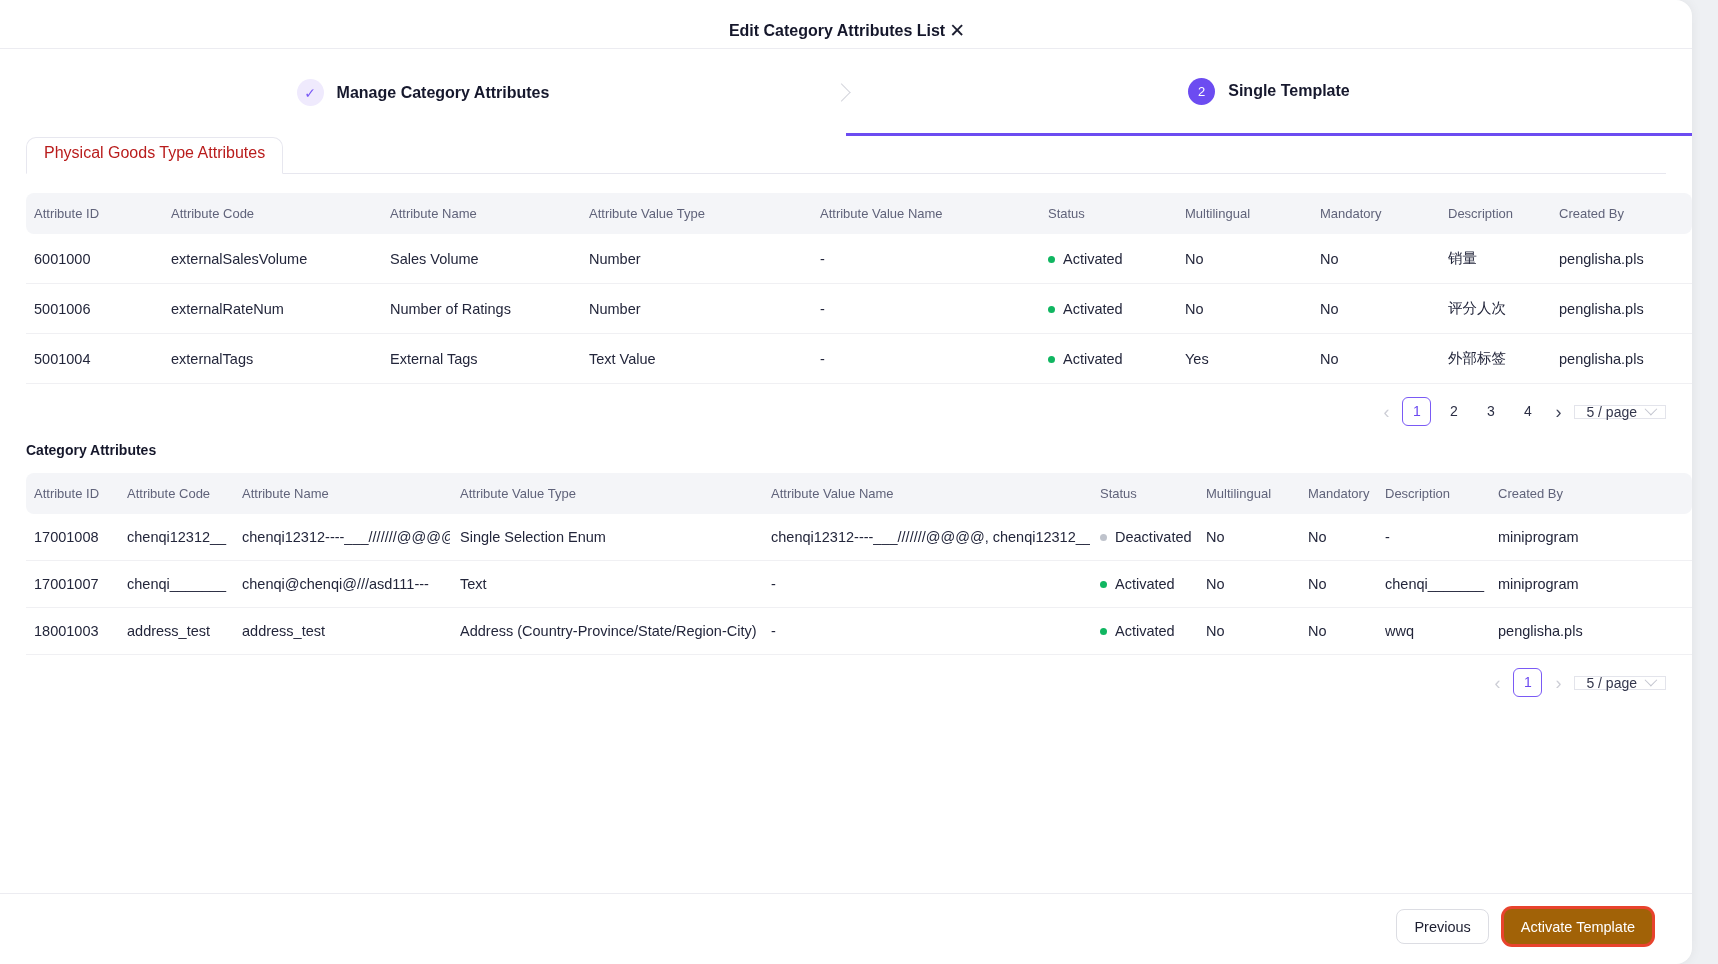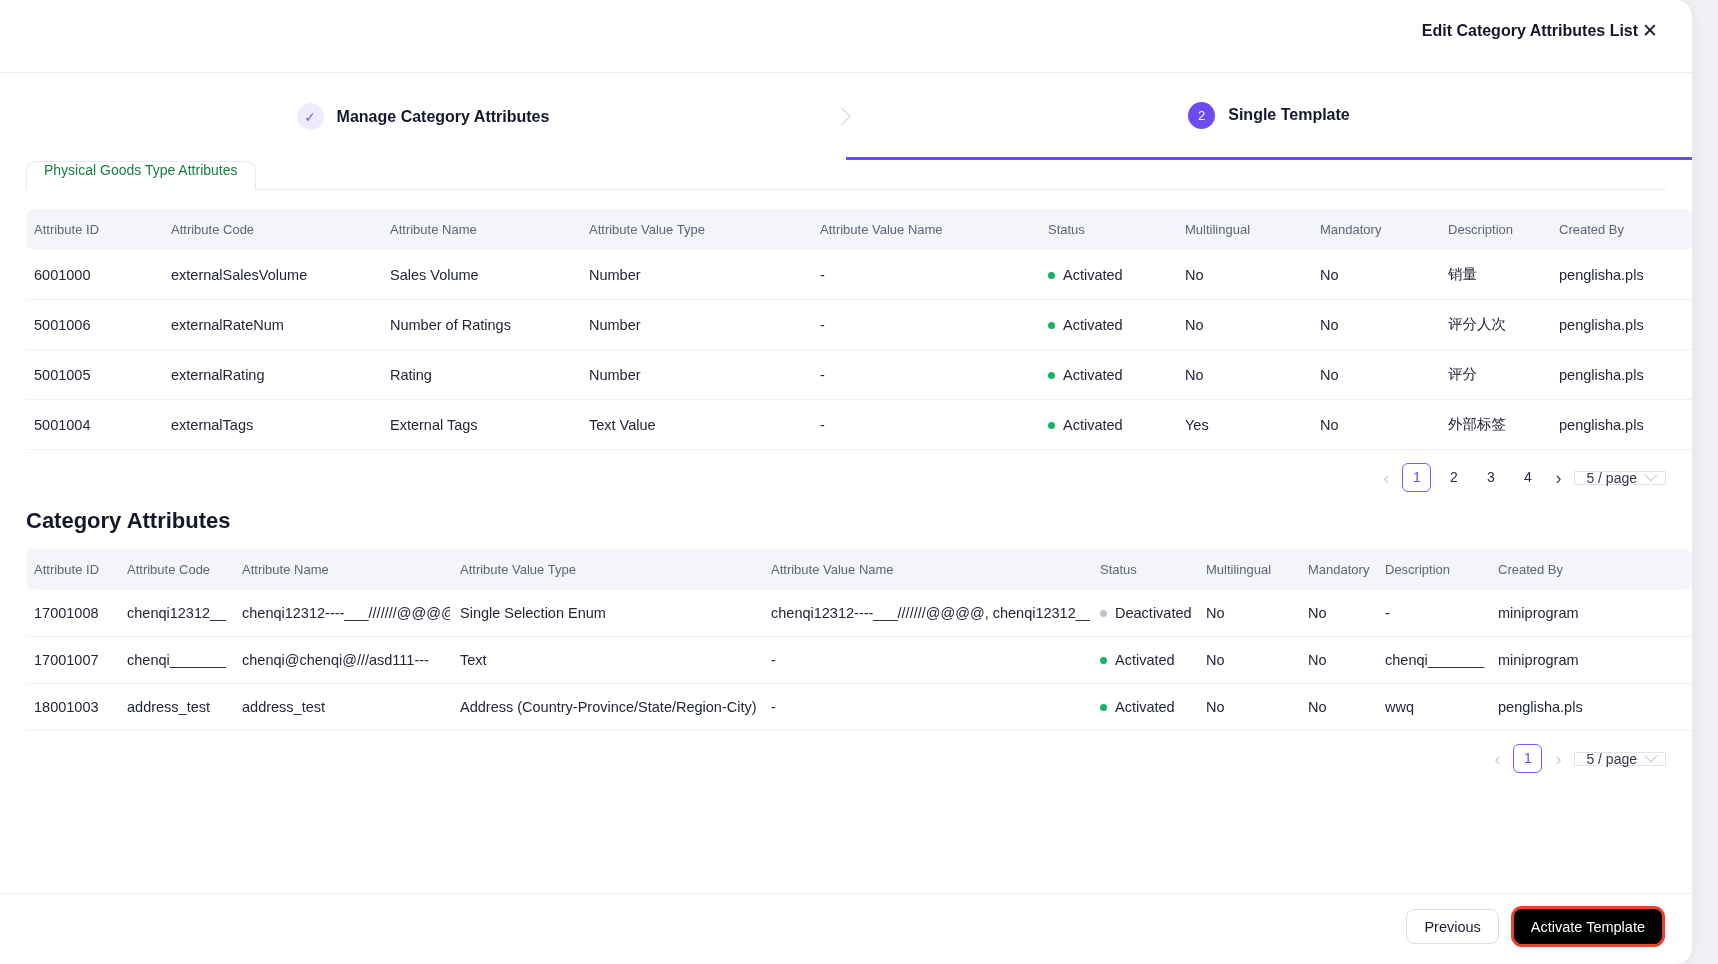--- a/index.html
+++ b/index.html
@@ -11,22 +11,22 @@
     overflow:hidden;
   }
   .modal {
     width:1692px; height:964px; background:#fff;
     border-radius:0 16px 16px 0;
     display:flex; flex-direction:column;
     box-shadow:0 0 12px rgba(0,0,0,.06);
   }
   
   .modal-header {
-    display:flex; align-items:center; justify-content:flex-end;
-    padding:17px 30px 28px 36px;
+    display:flex; align-items:center; justify-content:center;
+    padding:17px 30px 4px 36px;
     border-bottom:1px solid #ececf1;
   }
   .modal-title { font-size:16px; font-weight:700; color:#15172b; }
   .close-btn {
     font-size:19px; color:#1c1e30; cursor:pointer; line-height:1;
     padding:4px; background:none; border:none;
     font-family:"Liberation Sans","DejaVu Sans",sans-serif;
   }
   
   .stepper { display:flex; align-items:stretch; height:87px; }
@@ -46,24 +46,24 @@
   .sep-chevron {
     width:13px; height:13px; flex:none; margin-left:-9px;
     border-top:1.5px solid #d4d5dd; border-right:1.5px solid #d4d5dd;
     transform:rotate(45deg);
   }
   
   .content { padding:0 26px; flex:1; }
   .tab-bar { border-bottom:1px solid #e7e7ef; }
   .tab {
     display:inline-block; position:relative; top:1px;
-    padding:0 17px 11px;
+    padding:6px 17px 11px;
     border:1px solid #e7e7ef; border-bottom:1px solid #fff;
     border-radius:10px 10px 0 0;
-    background:#fff; color:#15803d; font-size:14px; cursor:pointer;
+    background:#fff; color:#b91c1c; font-size:16px; cursor:pointer;
   }
   table { width:100%; border-collapse:separate; border-spacing:0; table-layout:fixed; }
   .tbl-1 { margin-top:19px; }
   .tbl-2 { margin-top:2px; }
   thead th {
     background:#f4f5f8; color:#60637a; font-weight:400; font-size:13px;
     text-align:left; padding:13px 10px; white-space:nowrap; overflow:hidden;
   }
   thead th:first-child { border-radius:8px 0 0 8px; padding-left:8px; }
   thead th:last-child { border-radius:0 8px 8px 0; }
@@ -93,36 +93,36 @@
   .pg-num.active { border-color:#7a5af5; color:#6a48f0; }
   .pg-size {
     display:inline-flex; align-items:center; gap:8px; height:14px;
     border:1px solid #e3e4eb; border-radius:0; padding:0 11px;
     color:#33364c; cursor:pointer;
   }
   .caret {
     width:9px; height:9px; border-right:1.5px solid #c3c5cf; border-bottom:1.5px solid #c3c5cf;
     transform:rotate(45deg) translateY(-2px); margin-top:-3px;
   }
-  .section-title { font-size:22px; font-weight:700; color:#15172b; margin:16px 0 15px; }
+  .section-title { font-size:14px; font-weight:700; color:#15172b; margin:16px 0 15px; }
   
   .modal-footer {
     margin-top:auto;
     border-top:1px solid #ececf1;
     padding:15px 30px 20px;
     display:flex; justify-content:flex-end; align-items:center; gap:15px;
   }
   .btn {
     height:35px; padding:0 17px; border-radius:8px; font-size:14.5px; cursor:pointer;
     font-family:"Liberation Sans","DejaVu Sans",sans-serif;
   }
   .btn-secondary { background:#fff; border:1px solid #dcdde3; color:#1c1e30; }
   .btn-primary {
-    background:#000000; border:none; color:#fff; font-weight:500;
-    box-shadow:0 0 0 3px #e8432d; margin-right:0;
+    background:#a16207; border:none; color:#fff; font-weight:500;
+    box-shadow:0 0 0 3px #e8432d; margin-right:10px;
   }
 </style>
 </head>
 <body>
 
 <div class="modal">
 
   <div class="modal-header">
     <div class="modal-title">Edit Category Attributes List</div>
     <button class="close-btn">✕</button>
@@ -194,32 +194,20 @@
             <td>Number of Ratings</td>
             <td>Number</td>
             <td>-</td>
             <td><span class="dot dot-green"></span>Activated</td>
             <td>No</td>
             <td>No</td>
             <td>评分人次</td>
             <td>penglisha.pls</td>
           </tr>
           <tr>
-            <td>5001005</td>
-            <td>externalRating</td>
-            <td>Rating</td>
-            <td>Number</td>
-            <td>-</td>
-            <td><span class="dot dot-green"></span>Activated</td>
-            <td>No</td>
-            <td>No</td>
-            <td>评分</td>
-            <td>penglisha.pls</td>
-          </tr>
-          <tr>
             <td>5001004</td>
             <td>externalTags</td>
             <td>External Tags</td>
             <td>Text Value</td>
             <td>-</td>
             <td><span class="dot dot-green"></span>Activated</td>
             <td>Yes</td>
             <td>No</td>
             <td>外部标签</td>
             <td>penglisha.pls</td>

